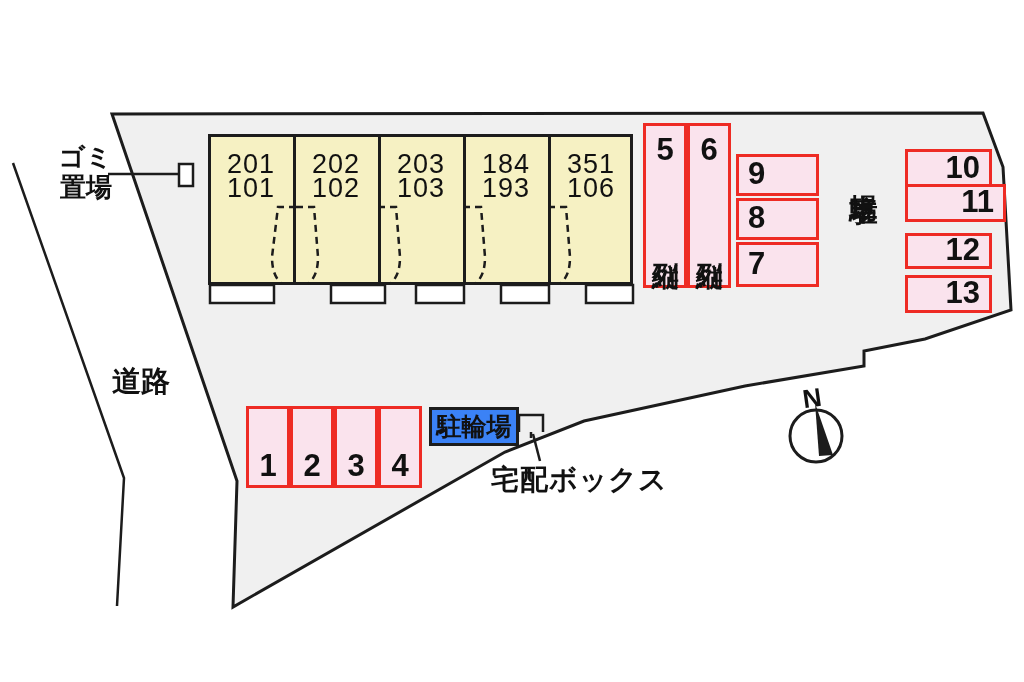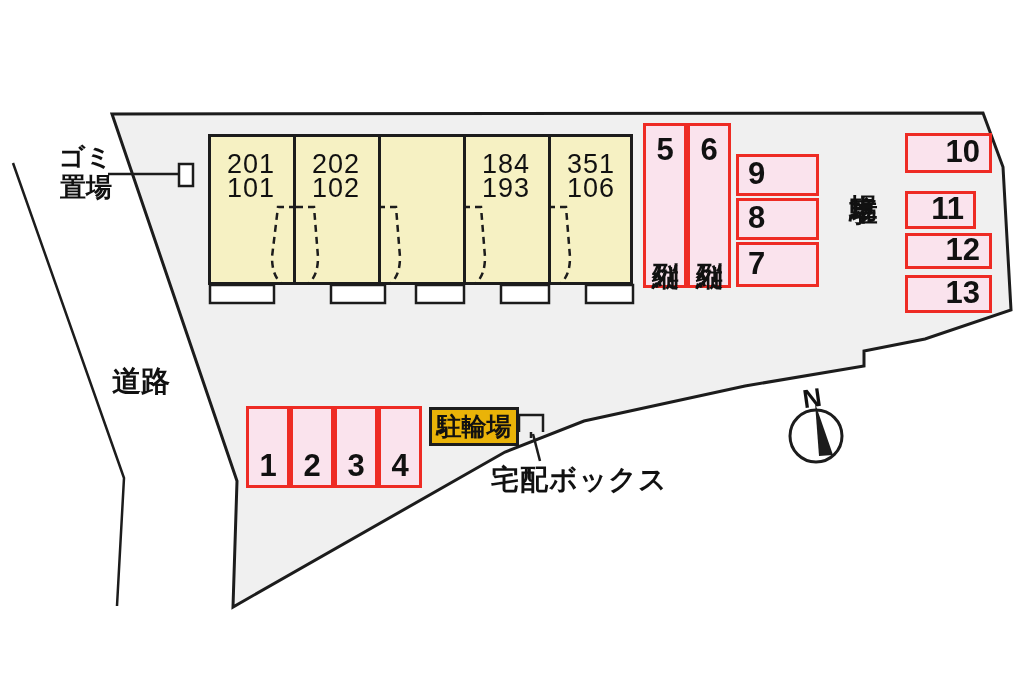--- a/index.html
+++ b/index.html
@@ -50,21 +50,21 @@
   .maplabel{position:absolute;font-weight:700;white-space:nowrap;}
   #road-label{left:112px;top:362px;width:76px;text-align:left;font-size:29px;}
   #garbage-label{left:40px;top:142px;width:72px;text-align:right;font-size:26px;line-height:30px;}
   #parking-label-bottom{left:283px;top:356px;width:102px;text-align:center;font-size:29px;letter-spacing:2px;}
   #parking-label-right{
     left:847px;top:173px;width:32px;height:96px;
     writing-mode:vertical-rl;text-orientation:upright;font-size:28px;line-height:32px;
   }
   #bicycle-box{
     position:absolute;left:429px;top:407px;width:90px;height:39px;
-    background:#eab308;border:3px solid var(--outline);box-sizing:border-box;
+    background:#3b82f6;border:3px solid var(--outline);box-sizing:border-box;
     display:flex;align-items:center;justify-content:center;
     font-size:25px;font-weight:700;white-space:nowrap;
   }
   #delivery-label{left:491px;top:461px;font-size:28px;letter-spacing:1px;}
   #north-label{left:797px;top:383px;width:30px;text-align:center;font-size:26px;transform:rotate(-8deg);}
 </style>
 </head>
 <body>
 
 <div id="canvas">
@@ -82,20 +82,24 @@
   </div>
 
   <div class="unit-label" style="left:209px">
     <div>201</div>
     <div>101</div>
   </div>
   <div class="unit-label" style="left:294px">
     <div>202</div>
     <div>102</div>
   </div>
+  <div class="unit-label" style="left:379px">
+    <div>203</div>
+    <div>103</div>
+  </div>
   <div class="unit-label" style="left:464px">
     <div>184</div>
     <div>193</div>
   </div>
   <div class="unit-label" style="left:549px">
     <div>351</div>
     <div>106</div>
   </div>
 
   <div class="stall" style="left:643px;top:123px;width:44px;height:165px">
@@ -110,24 +114,24 @@
   <div class="stall" style="left:736px;top:154px;width:83px;height:42px">
     <div class="num mid-num">9</div>
   </div>
   <div class="stall" style="left:736px;top:198px;width:83px;height:42px">
     <div class="num mid-num">8</div>
   </div>
   <div class="stall" style="left:736px;top:242px;width:83px;height:45px">
     <div class="num mid-num">7</div>
   </div>
 
-  <div class="stall" style="left:905px;top:133px;width:87px;height:40px">
+  <div class="stall" style="left:905px;top:149px;width:87px;height:40px">
     <div class="num right-num">10</div>
   </div>
-  <div class="stall" style="left:905px;top:191px;width:71px;height:38px">
+  <div class="stall" style="left:905px;top:184px;width:101px;height:38px">
     <div class="num right-num">11</div>
   </div>
   <div class="stall" style="left:905px;top:233px;width:87px;height:36px">
     <div class="num right-num">12</div>
   </div>
   <div class="stall" style="left:905px;top:275px;width:87px;height:38px">
     <div class="num right-num">13</div>
   </div>
 
   <div class="stall" style="left:246px;top:406px;width:44px;height:82px">

